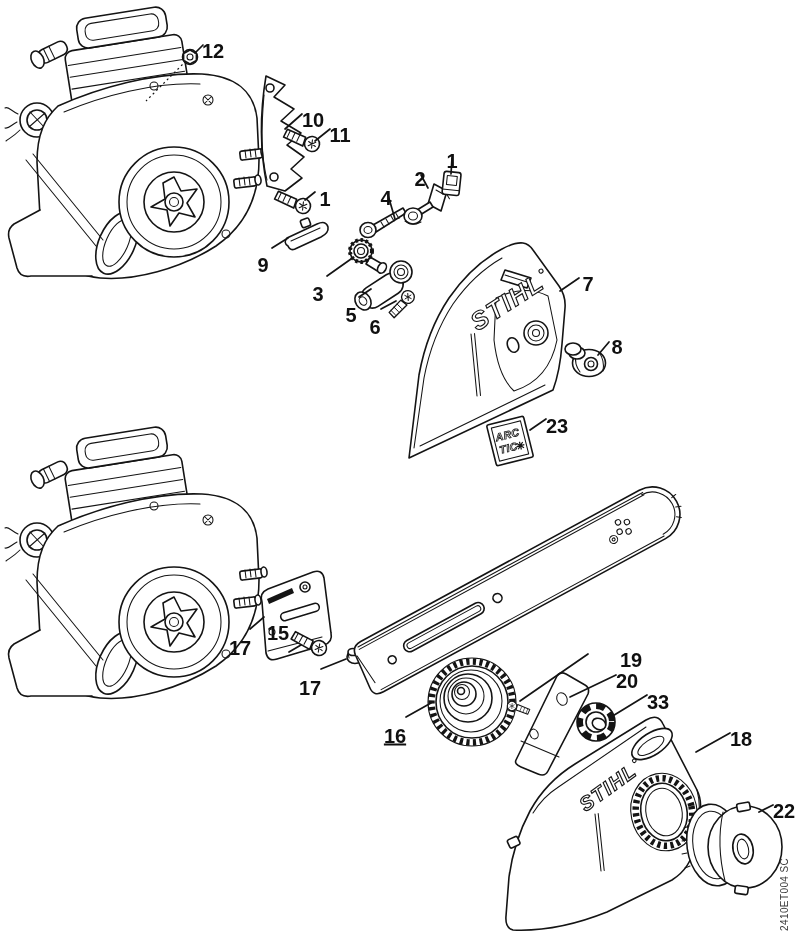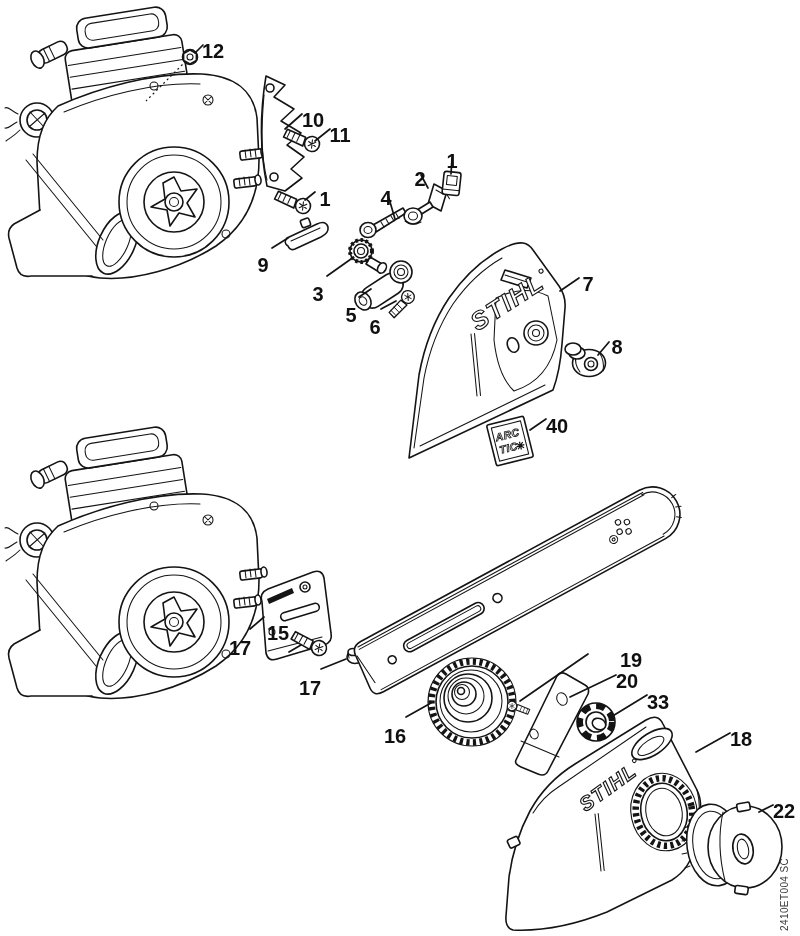--- a/index.html
+++ b/index.html
@@ -347,25 +347,25 @@
       <span class="callout" style="left: 375px; top: 314px;">6</span>
       <span class="callout" style="left: 588px; top: 271px;">7</span>
       <span class="callout" style="left: 617px; top: 334px;">8</span>
       <span class="callout" style="left: 263px; top: 252px;">9</span>
       <span class="callout" style="left: 313px; top: 107px; text-align: right;">10</span>
       <span class="callout" style="left: 340px; top: 122px;">11</span>
       <span class="callout" style="left: 213px; top: 38px;">12</span>
       <span class="callout" style="left: 325px; top: 186px;">1</span>
       <span class="callout" style="left: 240px; top: 635px;">17</span>
       <span class="callout" style="left: 278px; top: 620px;">15</span>
-      <span class="callout" style="left: 395px; top: 723px;">16</span>
+      <span class="callout" style="left: 395px; top: 723px; text-decoration: underline;">16</span>
       <span class="callout" style="left: 310px; top: 675px;">17</span>
       <span class="callout" style="left: 741px; top: 726px;">18</span>
       <span class="callout" style="left: 631px; top: 647px;">19</span>
       <span class="callout" style="left: 627px; top: 668px;">20</span>
       <span class="callout" style="left: 658px; top: 689px;">33</span>
       <span class="callout" style="left: 784px; top: 798px;">22</span>
-      <span class="callout" style="left: 557px; top: 413px;">40</span>
+      <span class="callout" style="left: 557px; top: 413px;">23</span>
     </div>
 
 <div id="footer-code">2410ET004 SC</div>
 
 </div>
 
 </body></html>

